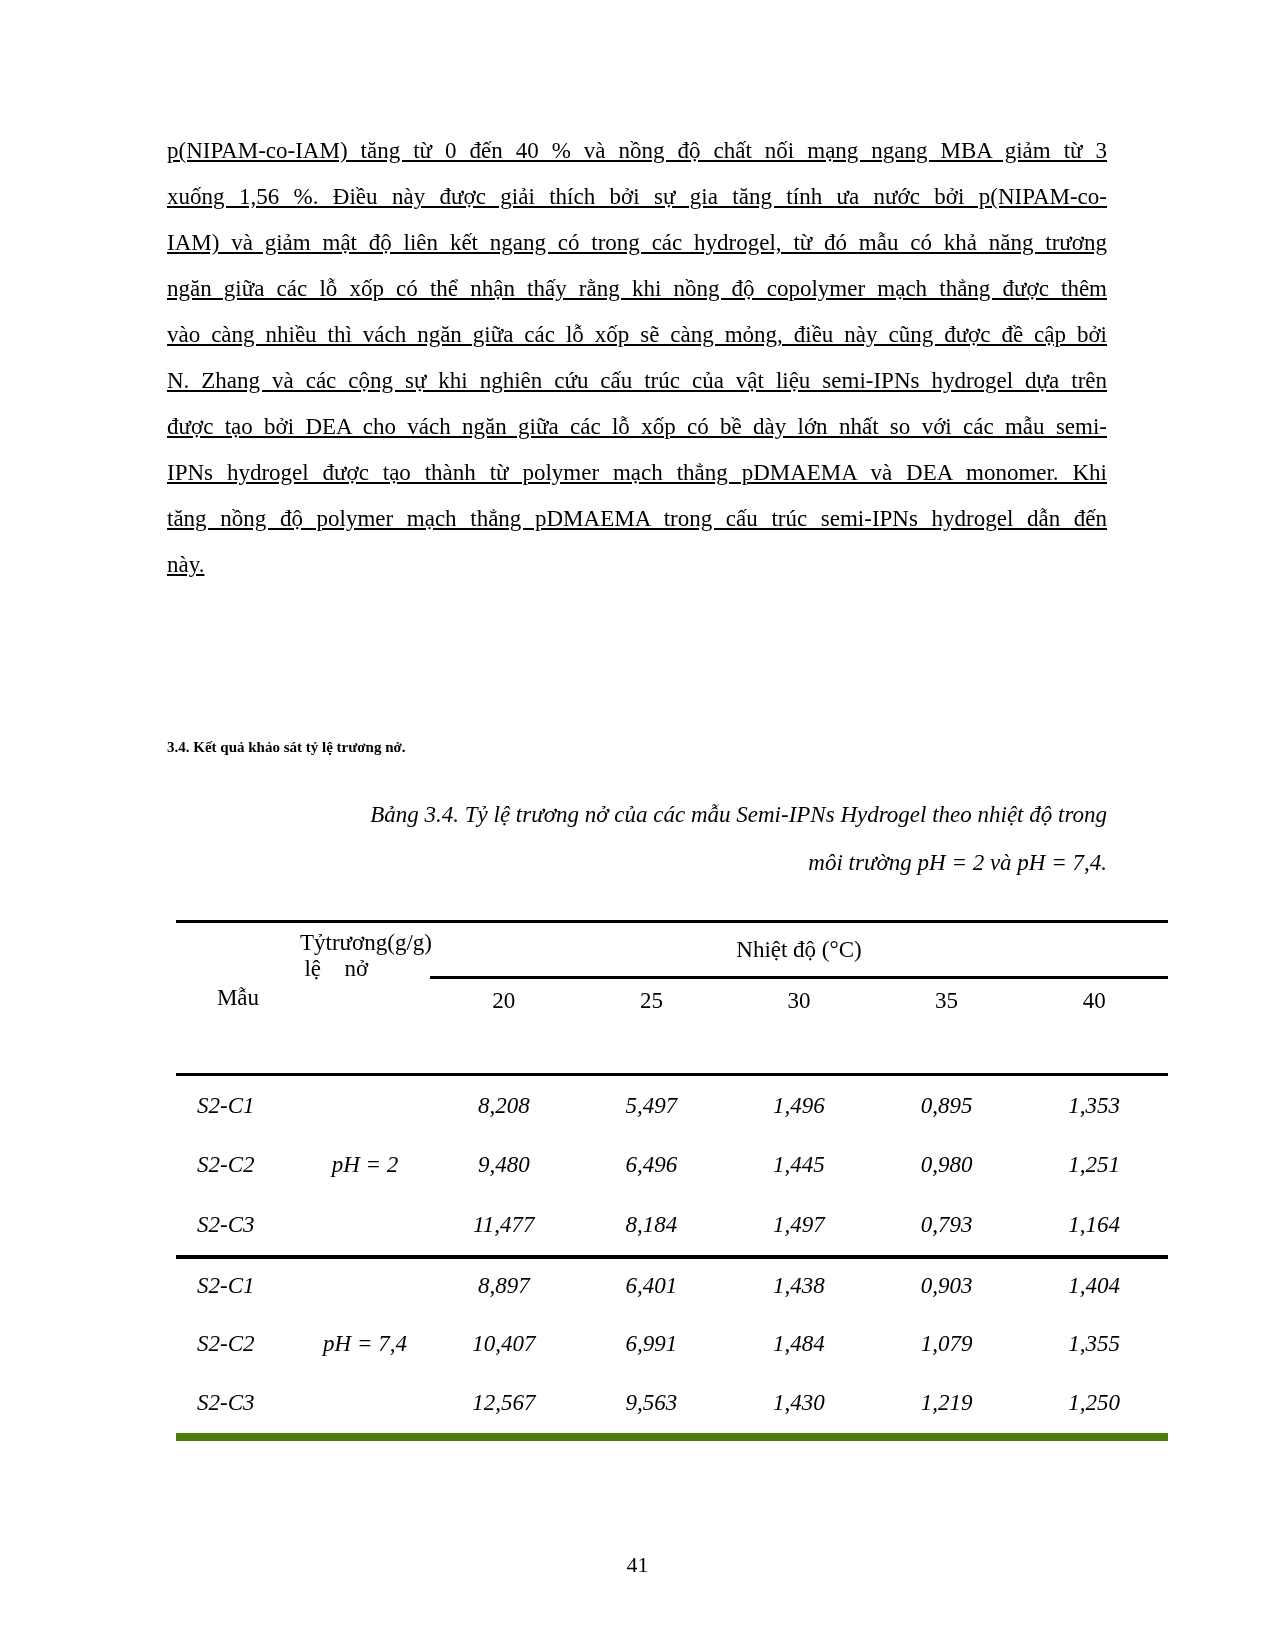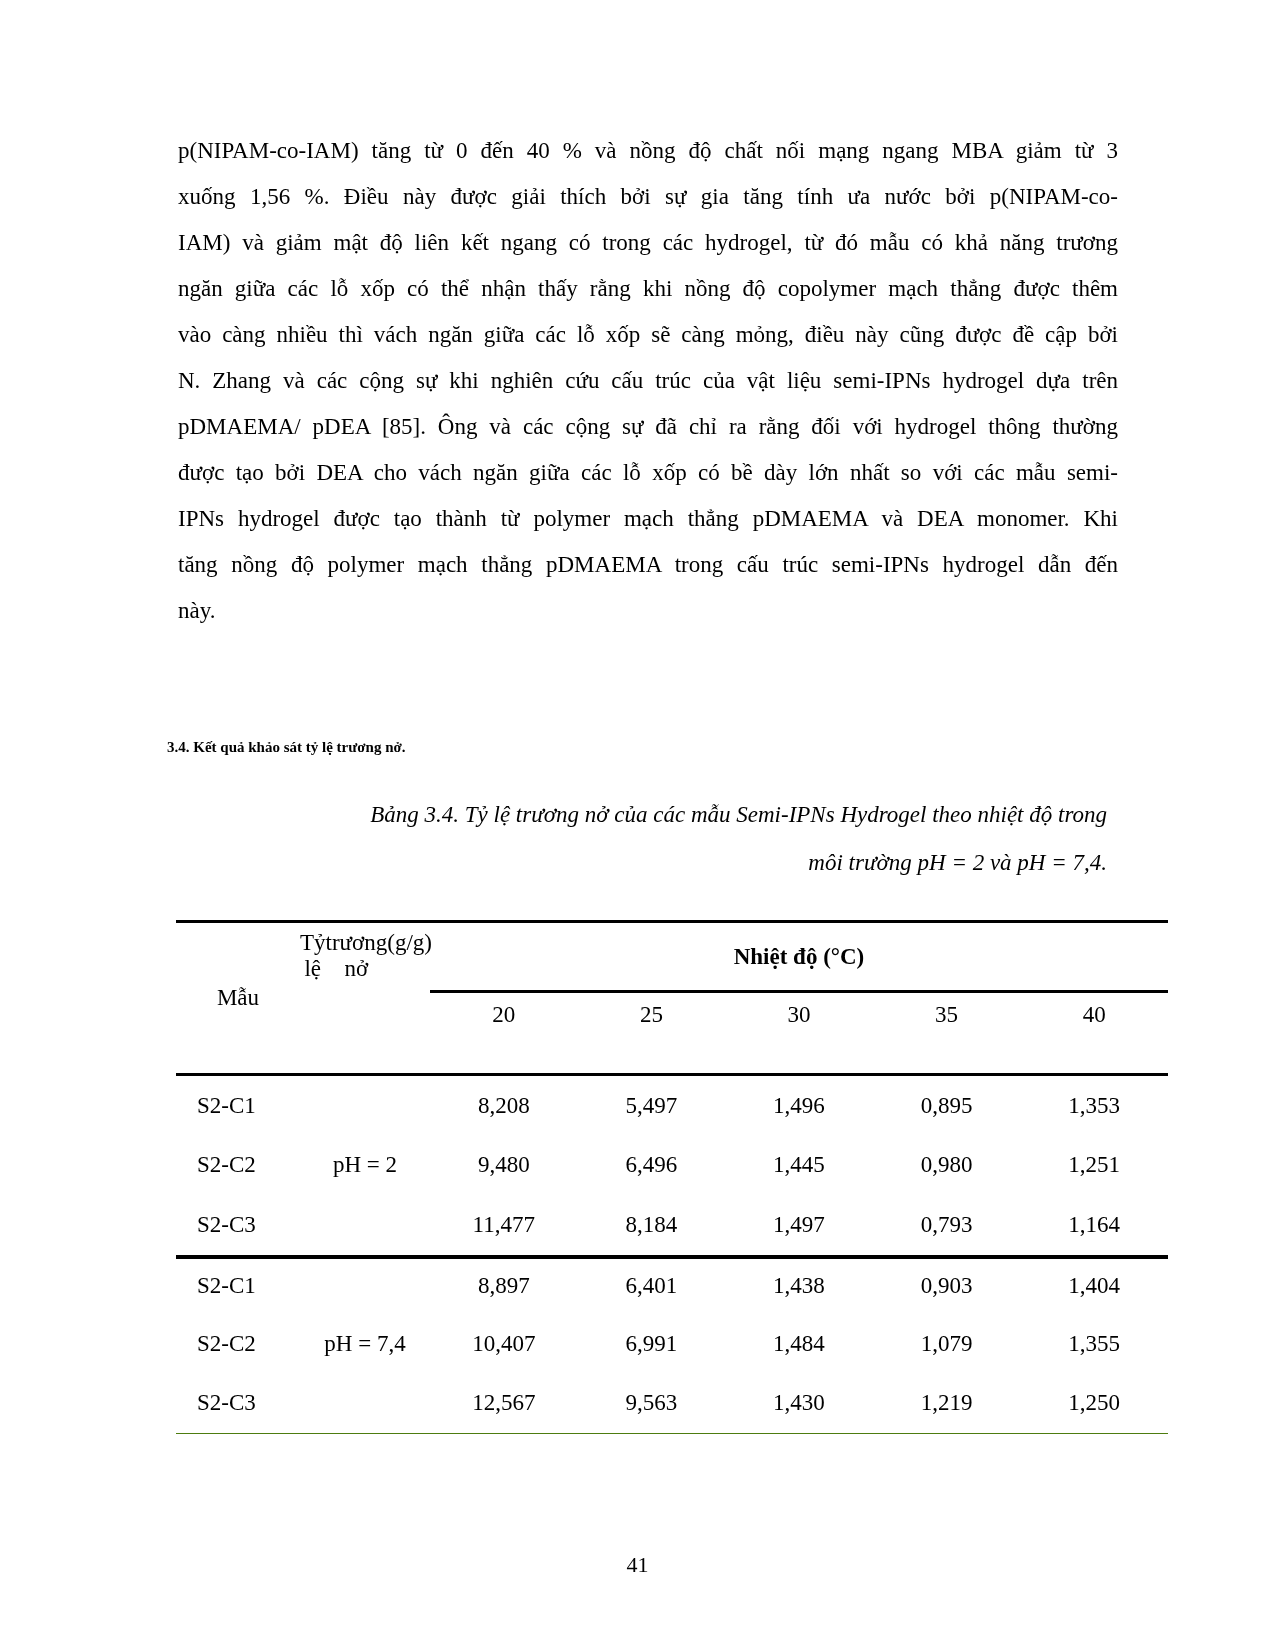--- a/index.html
+++ b/index.html
@@ -9,21 +9,21 @@
     width:1275px; height:1650px;
     background:#ffffff;
     color:#000000;
     font-family:"Liberation Serif","DejaVu Serif",serif;
     font-size:23px;
     margin:0 auto;
     overflow:hidden;
   }
   
   .paragraph {
-    position:absolute; left:178px; top:128px; width:940px;
+    position:absolute; left:167px; top:128px; width:940px;text-decoration:underline;
   }
   .pline {
     height:46px; line-height:46px;
     text-align:justify; text-align-last:justify;
     white-space:nowrap; 
   }
   .pline.lastline { text-align:left; text-align-last:left; }
   
   .heading {
     position:absolute; left:167px; top:731px; width:940px;
@@ -43,56 +43,54 @@
     display:grid; grid-template-columns:124px 130px 1fr;
     height:153px; border-bottom:3px solid #000;
   }
   .h-sample { display:flex; align-items:center; justify-content:center; }
   .h-ratio {
     display:flex; flex-direction:row; justify-content:space-between;
     text-align:center; padding:7px 0 9px 0;
   }
   .h-temps { display:flex; flex-direction:column; }
   .h-temp-title {
-    height:70px; display:flex; align-items:center; justify-content:center;
+    height:56px; display:flex; align-items:center; justify-content:center;
     border-bottom:3px solid #000;
-    font-weight:bold;
   }
   .h-temp-vals {
     display:grid; grid-template-columns:repeat(5,1fr);
     justify-items:center; padding-top:9px;
   }
   .tbody { }
   .trow {
     display:grid; grid-template-columns:124px 130px repeat(5,147.6px);
     height:59.5px; align-items:center;
   }
   .trow.group-sep { border-top:4px solid #000; }
-  .tbody { border-bottom:1px solid #4d7c0f; }
+  .tbody { border-bottom:8px solid #4d7c0f;font-style:italic; }
   .c { text-align:center; }
   .c.c-sample { text-align:left; padding-left:21px; }
   
   .page-number {
     position:absolute; left:0; top:1552px; width:1275px;
     text-align:center; font-size:22px;
   }
 </style>
 </head>
 <body>
 
 <div class="page">
 
   <div class="paragraph">
     <div class="pline">p(NIPAM-co-IAM) tăng từ 0 đến 40 % và nồng độ chất nối mạng ngang MBA giảm từ 3</div>
     <div class="pline">xuống 1,56 %. Điều này được giải thích bởi sự gia tăng tính ưa nước bởi p(NIPAM-co-</div>
     <div class="pline">IAM) và giảm mật độ liên kết ngang có trong các hydrogel, từ đó mẫu có khả năng trương</div>
     <div class="pline">ngăn giữa các lỗ xốp có thể nhận thấy rằng khi nồng độ copolymer mạch thẳng được thêm</div>
     <div class="pline">vào càng nhiều thì vách ngăn giữa các lỗ xốp sẽ càng mỏng, điều này cũng được đề cập bởi</div>
     <div class="pline">N. Zhang và các cộng sự khi nghiên cứu cấu trúc của vật liệu semi-IPNs hydrogel dựa trên</div>
-    <div class="pline">pDMAEMA/ pDEA [85]. Ông và các cộng sự đã chỉ ra rằng đối với hydrogel thông thường</div>
     <div class="pline">được tạo bởi DEA cho vách ngăn giữa các lỗ xốp có bề dày lớn nhất so với các mẫu semi-</div>
     <div class="pline">IPNs hydrogel được tạo thành từ polymer mạch thẳng pDMAEMA và DEA monomer. Khi</div>
     <div class="pline">tăng nồng độ polymer mạch thẳng pDMAEMA trong cấu trúc semi-IPNs hydrogel dẫn đến</div>
     <div class="pline lastline">này.</div>
   </div>
 
   <div class="heading">3.4. Kết quả khảo sát tỷ lệ trương nở.</div>
 
   <div class="caption">
     <div>Bảng 3.4. Tỷ lệ trương nở của các mẫu Semi-IPNs Hydrogel theo nhiệt độ trong</div>

